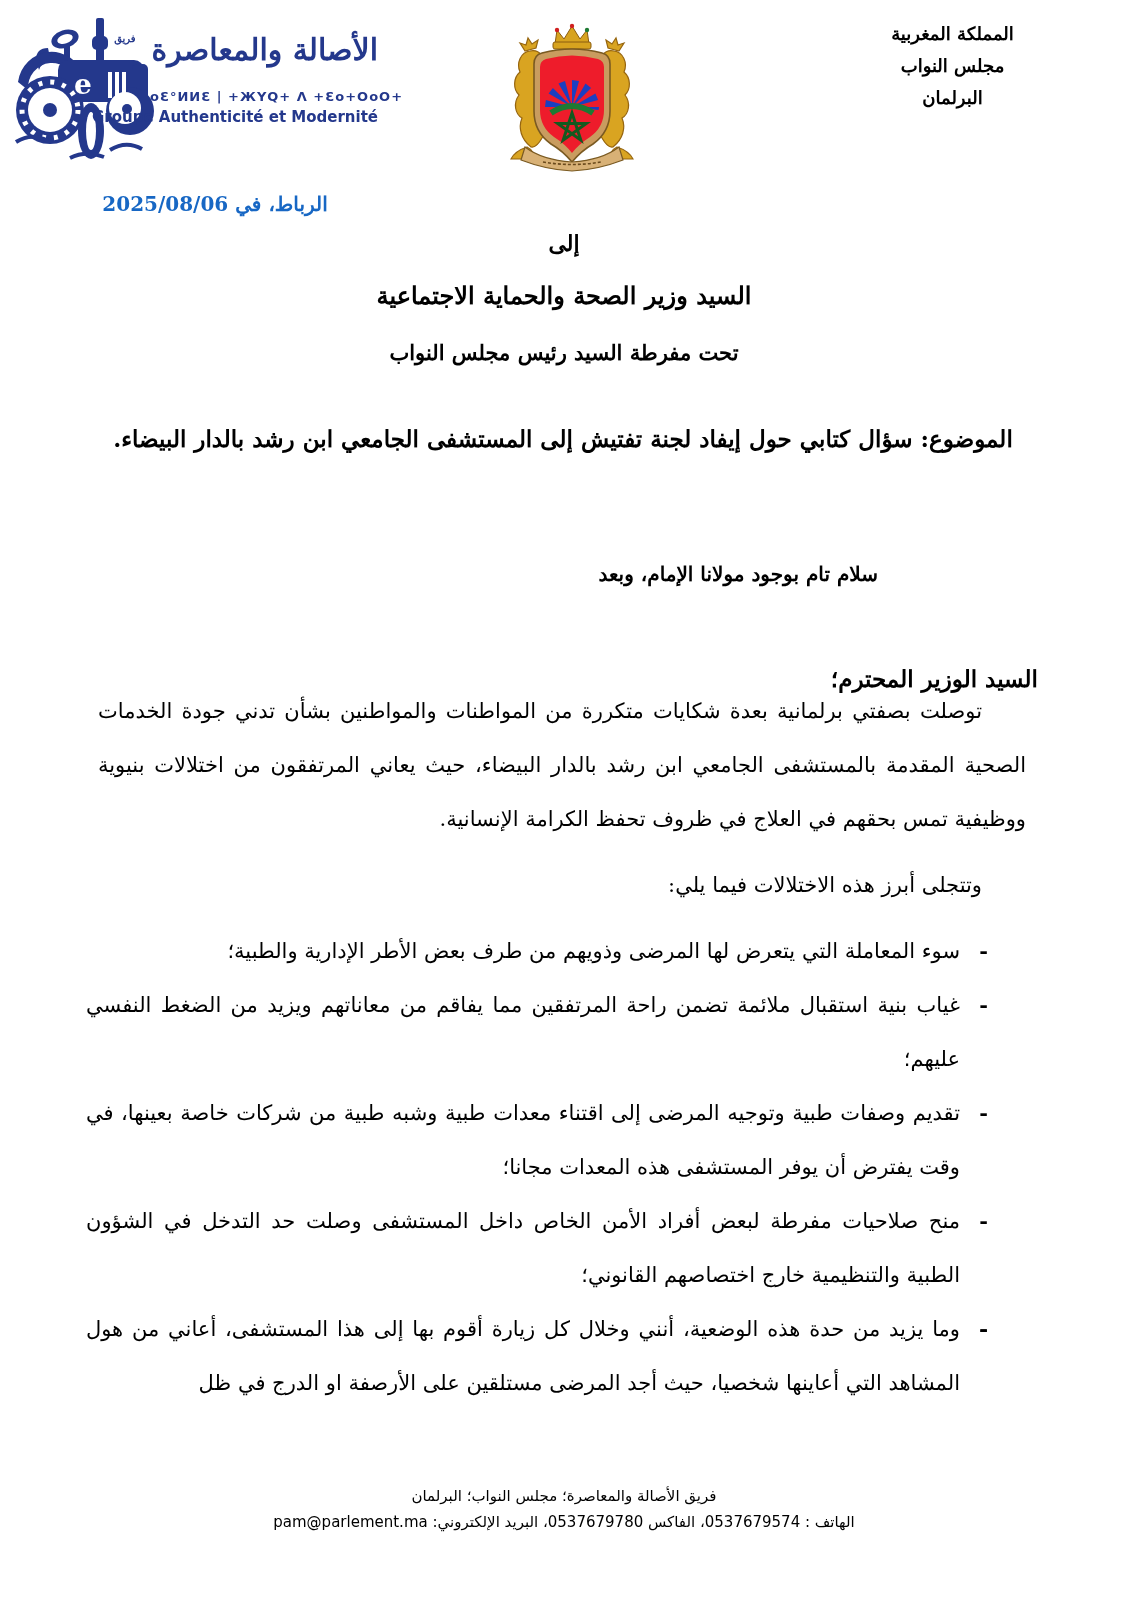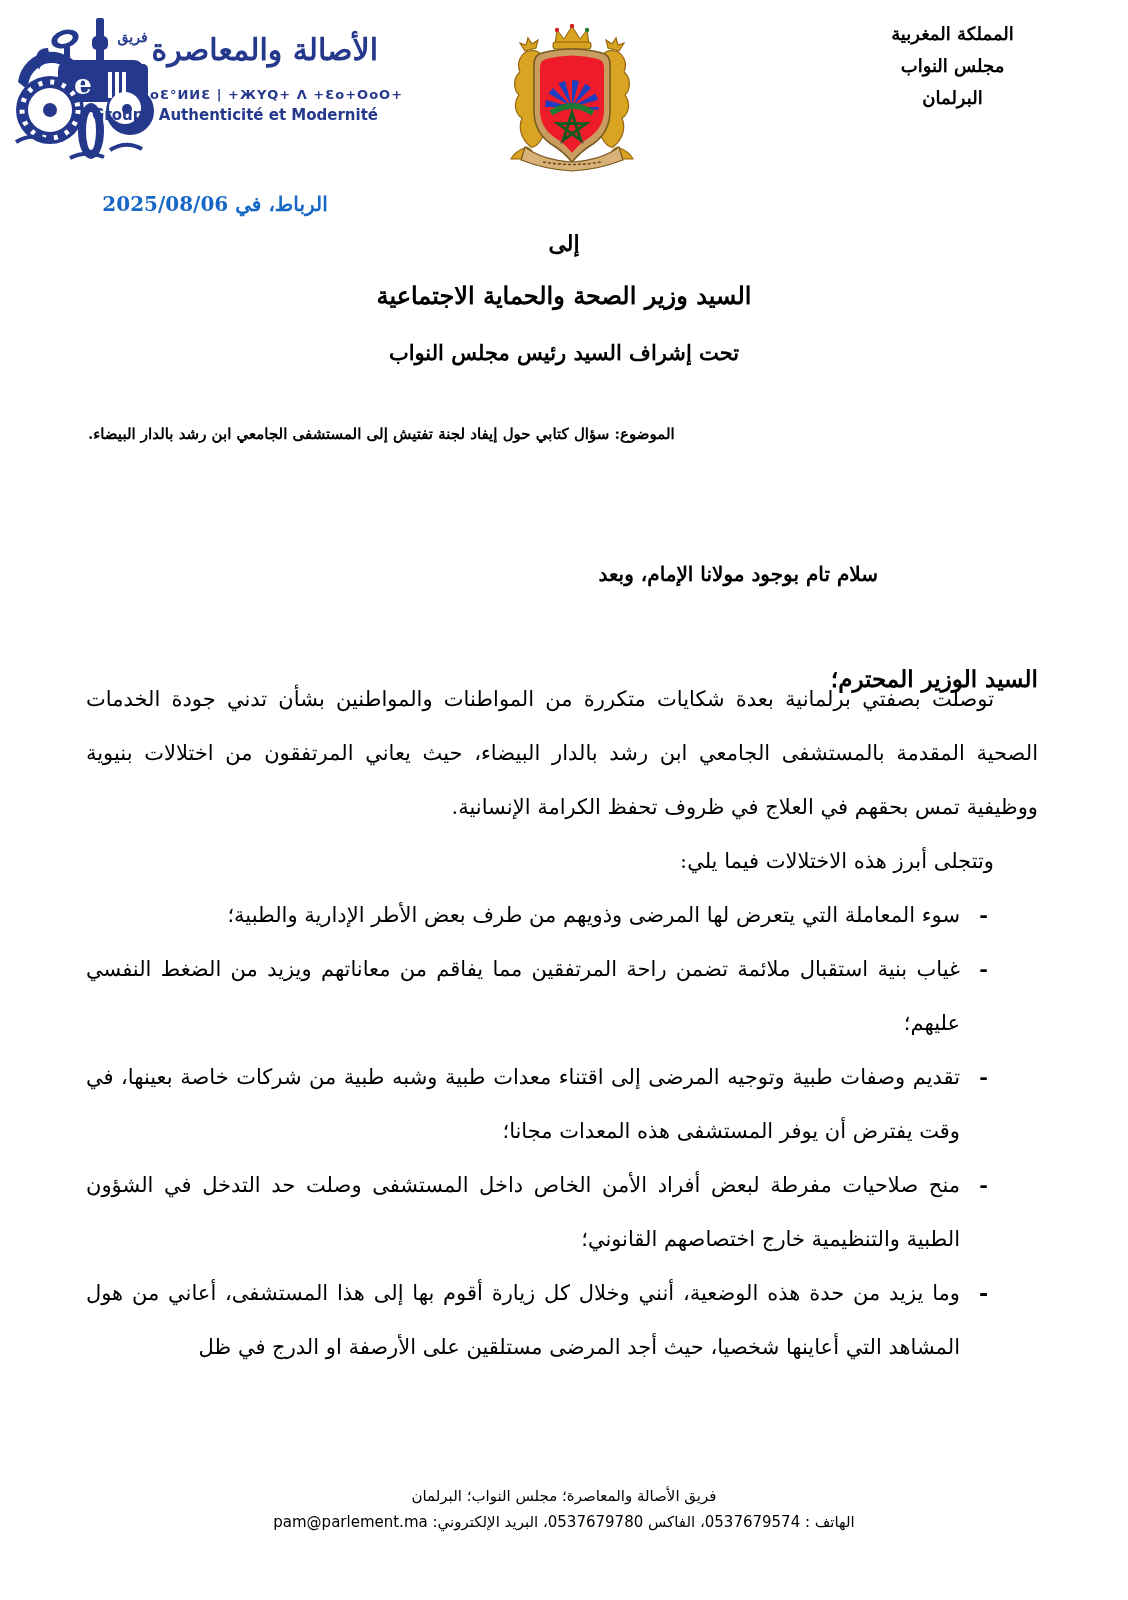--- a/index.html
+++ b/index.html
@@ -7,42 +7,42 @@
     position:relative;width:1128px;height:1600px;background:#ffffff;
     overflow:hidden;margin:0;
     border-right:4px solid #1c1c1c;border-bottom:6px solid #1c1c1c;
     font-family:"DejaVu Serif","Liberation Serif",serif;
     color:#000;
   }
   
   .tractor{position:absolute;left:14px;top:10px;width:140px;height:152px;}
   .logo-text{position:absolute;left:150px;top:20px;width:228px;text-align:center;color:#24388c;direction:rtl;}
   .logo-title{font-weight:bold;font-size:30px;white-space:nowrap;line-height:60px;}
-  .team-sup{font-size:14px;position:relative;top:-18px;margin-right:4px;}
+  .team-sup{font-size:10px;position:relative;top:-18px;margin-right:16px;}
   .logo-tifinagh{font-size:13px;font-weight:bold;letter-spacing:1px;direction:ltr;
     font-family:"DejaVu Sans","Liberation Sans",sans-serif;margin-top:2px;white-space:nowrap;}
   .logo-fr{font-size:15px;font-weight:bold;margin-top:4px;
     font-family:"DejaVu Sans","Liberation Sans",sans-serif;white-space:nowrap;}
   .emblem{position:absolute;left:497px;top:20px;width:150px;height:152px;}
   .kingdom{position:absolute;left:800px;top:18px;width:305px;text-align:center;
     font-weight:bold;font-size:18px;line-height:32px;direction:rtl;}
   
   .date-line{position:absolute;left:95px;top:192px;width:240px;text-align:center;
     color:#1767c4;font-weight:bold;font-size:20px;direction:rtl;}
   .addr-to{position:absolute;left:0;right:0;top:230px;text-align:center;font-weight:bold;font-size:22px;direction:rtl;}
   .addr-minister{position:absolute;left:0;right:0;top:281px;text-align:center;font-weight:bold;font-size:24px;direction:rtl;}
   .addr-under{position:absolute;left:0;right:0;top:340px;text-align:center;font-weight:bold;font-size:21px;direction:rtl;}
-  .subject{position:absolute;left:88px;right:90px;top:425px;text-align:left;
-    font-weight:bold;font-size:15px;direction:rtl;}
+  .subject{position:absolute;left:88px;right:90px;top:425px;text-align:center;
+    font-weight:bold;font-size:23px;direction:rtl;}
   .greeting{position:absolute;right:250px;top:562px;font-weight:bold;font-size:20px;direction:rtl;}
   .salutation{position:absolute;left:88px;right:90px;top:621px;text-align:right;font-weight:bold;font-size:23px;direction:rtl;margin-top:44px;}
   
   .body-text{position:absolute;left:86px;right:90px;top:672px;direction:rtl;
     font-size:21px;line-height:54px;text-align:justify;}
-  .body-text p{margin:0;}
+  .body-text p{margin:12px;}
   .para1,.list-intro{text-indent:44px;}
   ul.issues{margin:0;padding:0 78px 0 0;list-style:none;}
   ul.issues li{position:relative;text-align:justify;}
   ul.issues .dash{position:absolute;right:-28px;top:0;font-weight:bold;}
   
   .footer{position:absolute;left:0;right:0;top:1483px;text-align:center;direction:rtl;
     font-family:"DejaVu Sans","Liberation Sans",sans-serif;font-size:15px;line-height:26px;}
 </style>
 </head>
 <body>
@@ -145,21 +145,21 @@
 
   <div class="kingdom">
     <div>المملكة المغربية</div>
     <div>مجلس النواب</div>
     <div>البرلمان</div>
   </div>
 
   <div class="date-line">الرباط، في 2025/08/06</div>
   <div class="addr-to">إلى</div>
   <div class="addr-minister">السيد وزير الصحة والحماية الاجتماعية</div>
-  <div class="addr-under">تحت إشراف السيد رئيس مجلس النواب</div>
+  <div class="addr-under">تحت مفرطة السيد رئيس مجلس النواب</div>
 
   <div class="subject">الموضوع: سؤال كتابي حول إيفاد لجنة تفتيش إلى المستشفى الجامعي ابن رشد بالدار البيضاء.</div>
 
   <div class="greeting">سلام تام بوجود مولانا الإمام، وبعد</div>
   <div class="salutation">السيد الوزير المحترم؛</div>
 
   <div class="body-text">
     <p class="para1">توصلت بصفتي برلمانية بعدة شكايات متكررة من المواطنات والمواطنين بشأن تدني جودة الخدمات الصحية المقدمة بالمستشفى الجامعي ابن رشد بالدار البيضاء، حيث يعاني المرتفقون من اختلالات بنيوية ووظيفية تمس بحقهم في العلاج في ظروف تحفظ الكرامة الإنسانية.</p>
     <p class="list-intro">وتتجلى أبرز هذه الاختلالات فيما يلي:</p>
     <ul class="issues">

